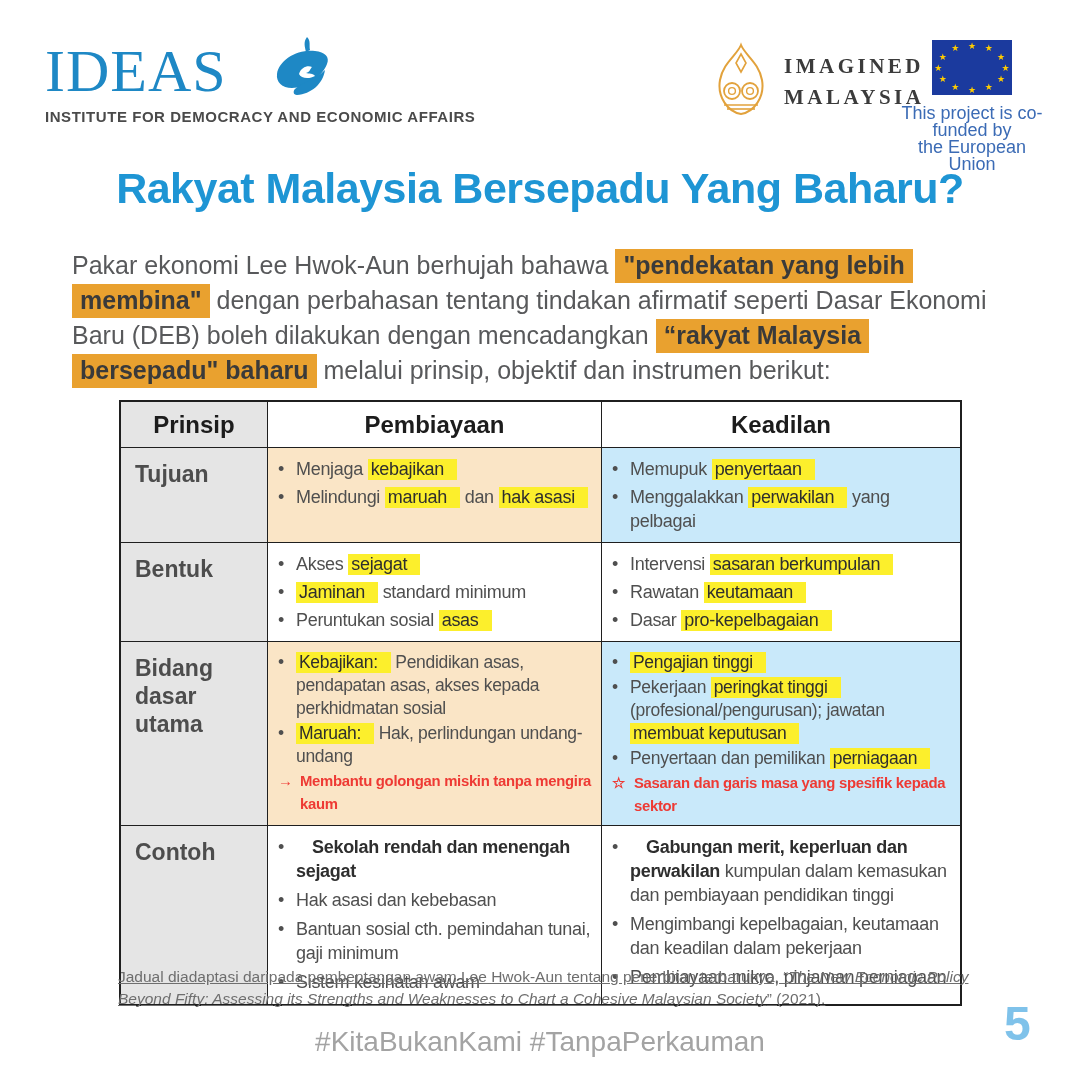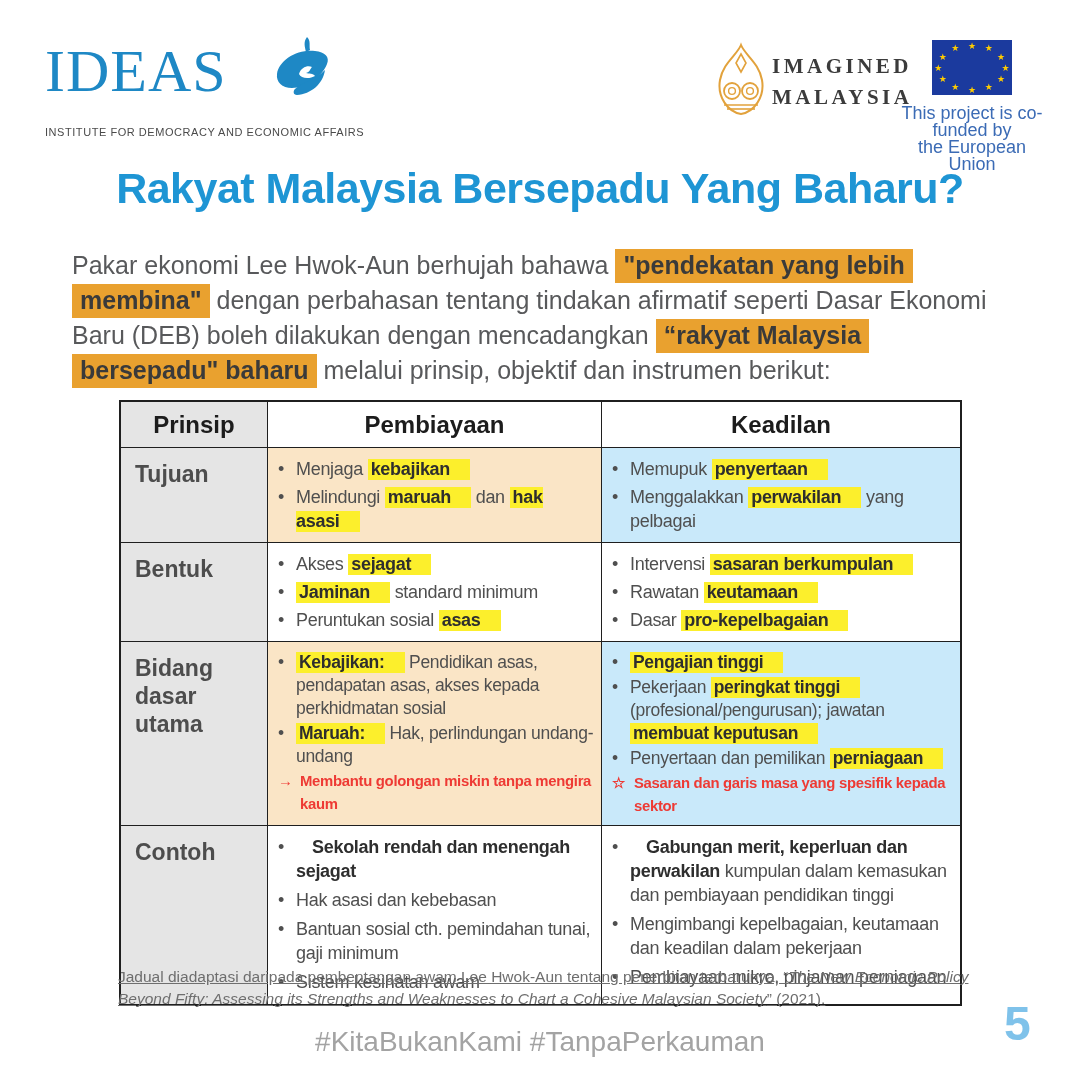--- a/index.html
+++ b/index.html
@@ -13,24 +13,24 @@
   *{margin:0;padding:0;box-sizing:border-box;}
   body{background:#fff;font-family:"Liberation Sans",sans-serif;}
   .page{position:relative;width:1080px;height:1080px;background:#fff;overflow:hidden;}
 
   
   .ideas-logo{position:absolute;left:45px;top:40px;}
   .ideas-row{display:flex;align-items:center;gap:36px;}
   .ideas-word{font-family:"Liberation Serif",serif;font-size:60px;line-height:58px;
     color:var(--logo-blue);letter-spacing:1px;}
   .dove-icon{margin-left:6px;margin-top:-4px;}
-  .ideas-tagline{margin-top:24px;font-size:11px;font-weight:normal;color:#4A4A4A;
+  .ideas-tagline{margin-top:6px;font-size:15px;font-weight:bold;color:#4A4A4A;
     letter-spacing:0.55px;}
 
-  .im-logo{position:absolute;left:712px;top:42px;display:flex;gap:2px;align-items:center;}
+  .im-logo{position:absolute;left:712px;top:42px;display:flex;gap:14px;align-items:center;}
   .im-text{font-family:"Liberation Serif",serif;font-size:21px;line-height:31px;
     font-weight:bold;letter-spacing:3.5px;color:#3B3B3B;}
 
   .eu-block{position:absolute;left:893px;top:40px;width:158px;text-align:center;}
   .eu-flag{position:relative;width:80px;height:55px;background:var(--eu-blue);margin:0 auto;}
   .eu-star{position:absolute;transform:translate(-50%,-50%);color:var(--eu-star-gold);
     font-size:9px;line-height:1;}
   .eu-caption{margin-top:10px;font-size:18px;line-height:17px;color:var(--eu-caption-blue);}
 
   
@@ -55,22 +55,22 @@
   .peach{background:var(--cell-peach);}
   .blue{background:var(--cell-blue);}
   .label-cell{padding:12px 6px 0 14px;font-size:23px;font-weight:bold;
     color:var(--label-gray);line-height:28px;}
   .item{display:flex;margin:2px 0 4px 0;font-size:18px;line-height:24px;
     color:var(--text-body);letter-spacing:-0.3px;}
   .r-dense .item{font-size:17.5px;line-height:23px;margin-bottom:2px;}
   .r-mid .item{font-size:18px;line-height:24px;margin-bottom:5px;}
   .marker{flex:none;width:18px;}
   .itext{flex:1;}
-  .hl-yellow{background:var(--highlight-yellow);font-weight:bold;color:var(--text-dark);
-    padding:0 20px 1px 3px;}
+  .hl-yellow{background:var(--highlight-yellow);font-weight:normal;color:var(--text-dark);
+    padding:0 13px 1px 3px;}
   .seg-bold{font-weight:bold;color:var(--text-dark);margin-left:16px;}
   .item.red{color:var(--red);font-weight:bold;font-size:0.93em;}
   .item.red .marker{width:22px;}
 
   
   .citation{position:absolute;left:118px;top:966px;width:888px;font-size:15.5px;
     line-height:22px;color:var(--citation-gray);text-decoration:underline;}
   .citation .it{font-style:italic;}
   .hashtags{position:absolute;left:0;top:1026px;width:100%;text-align:center;
     font-size:28px;color:var(--hashtag-gray);}

